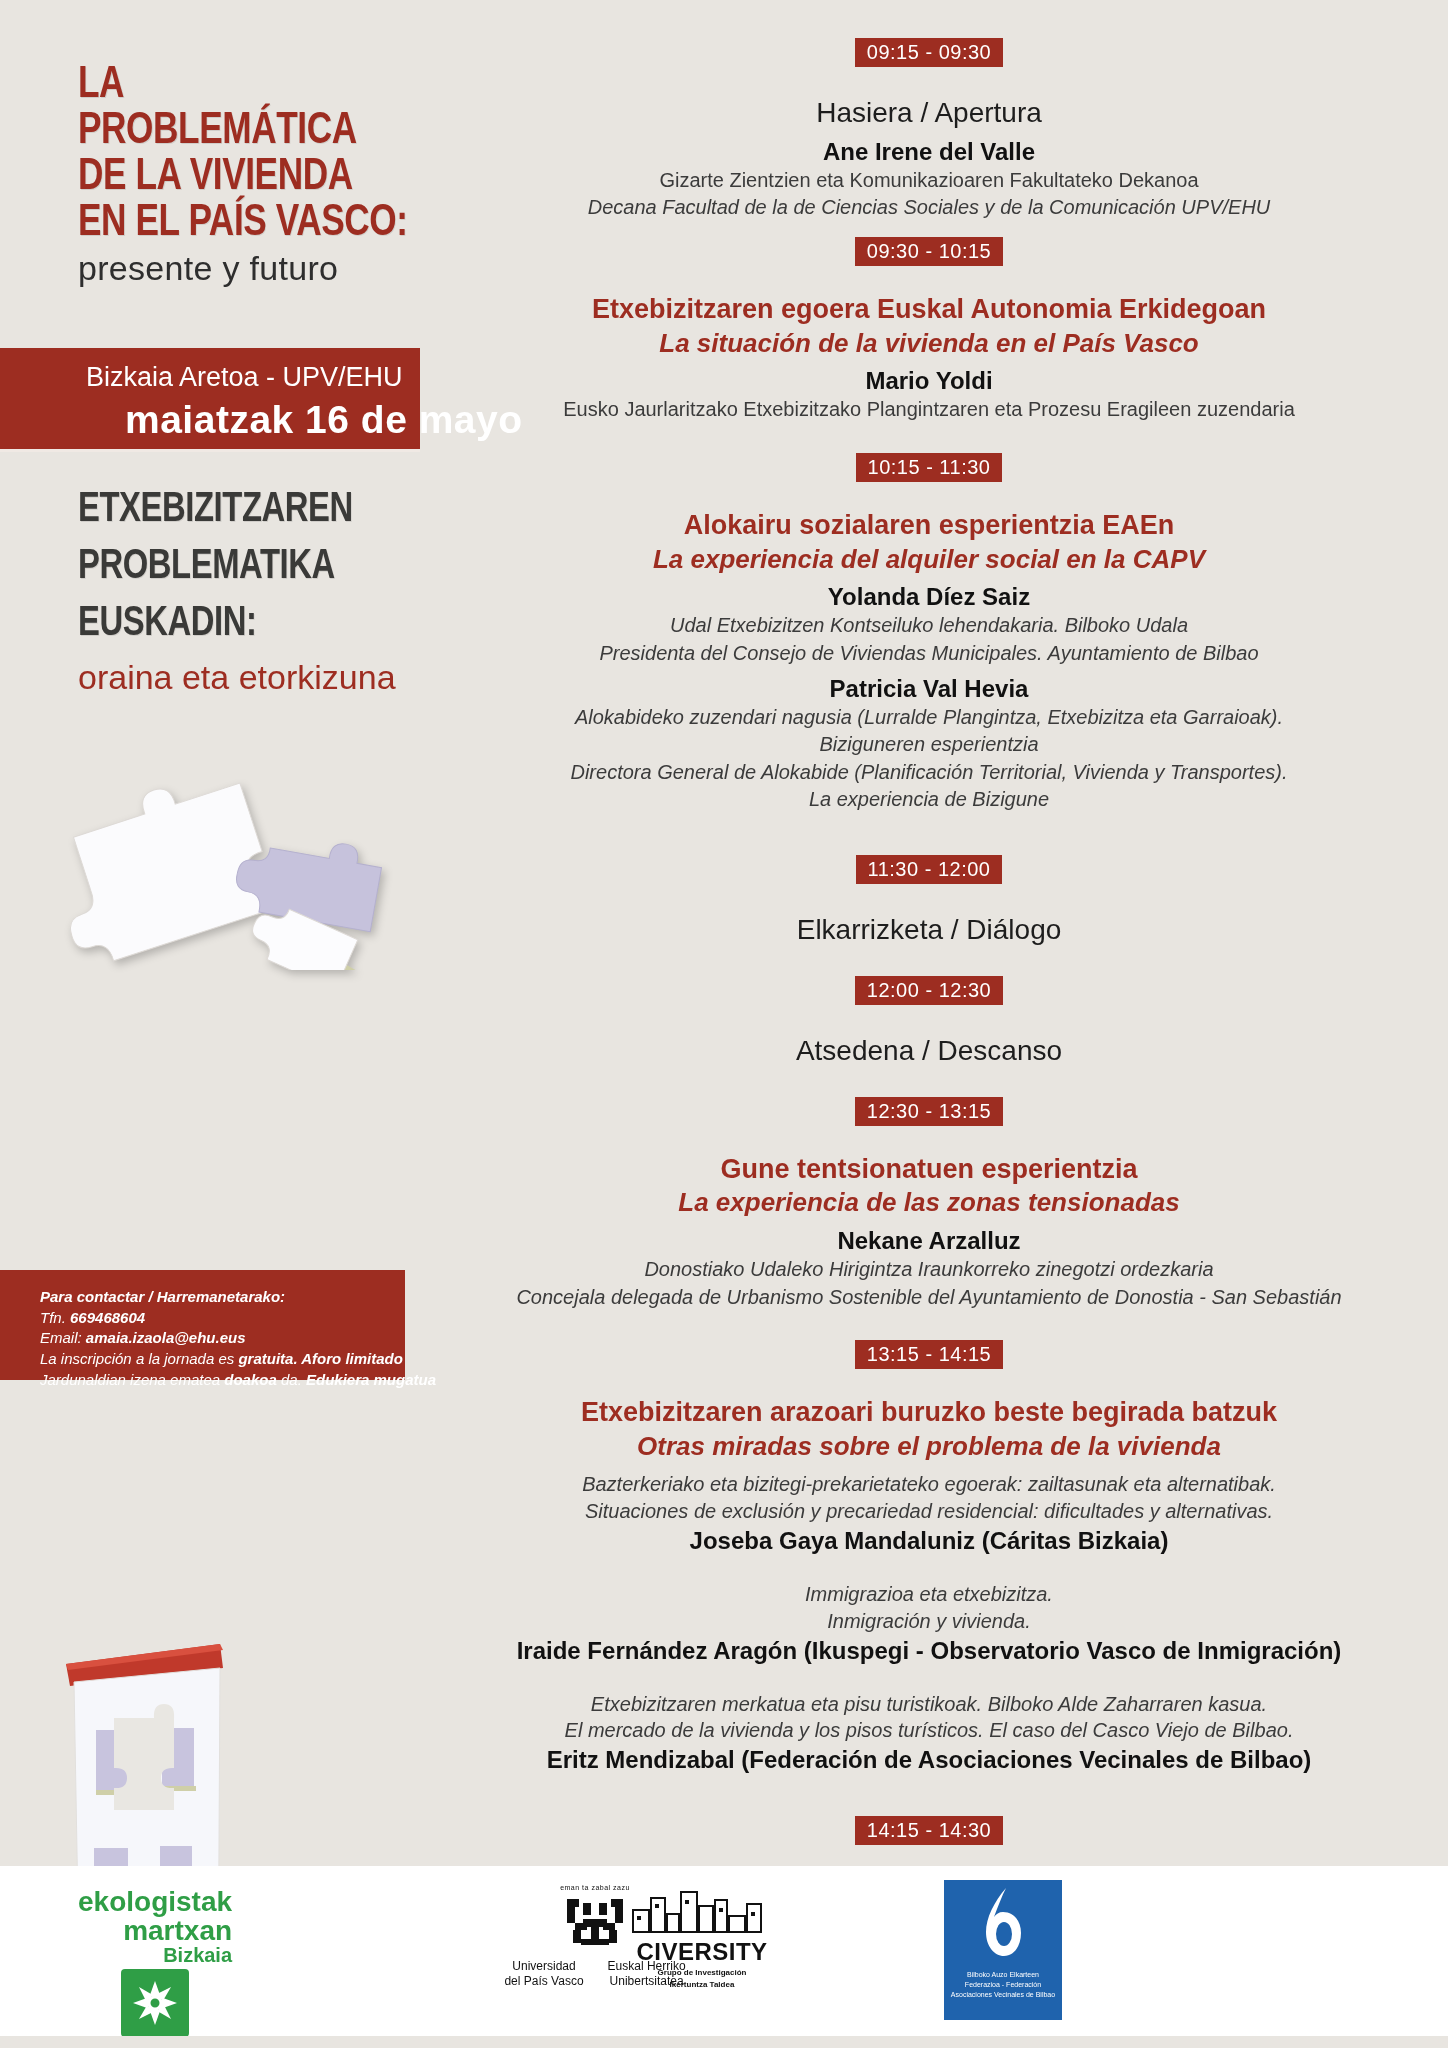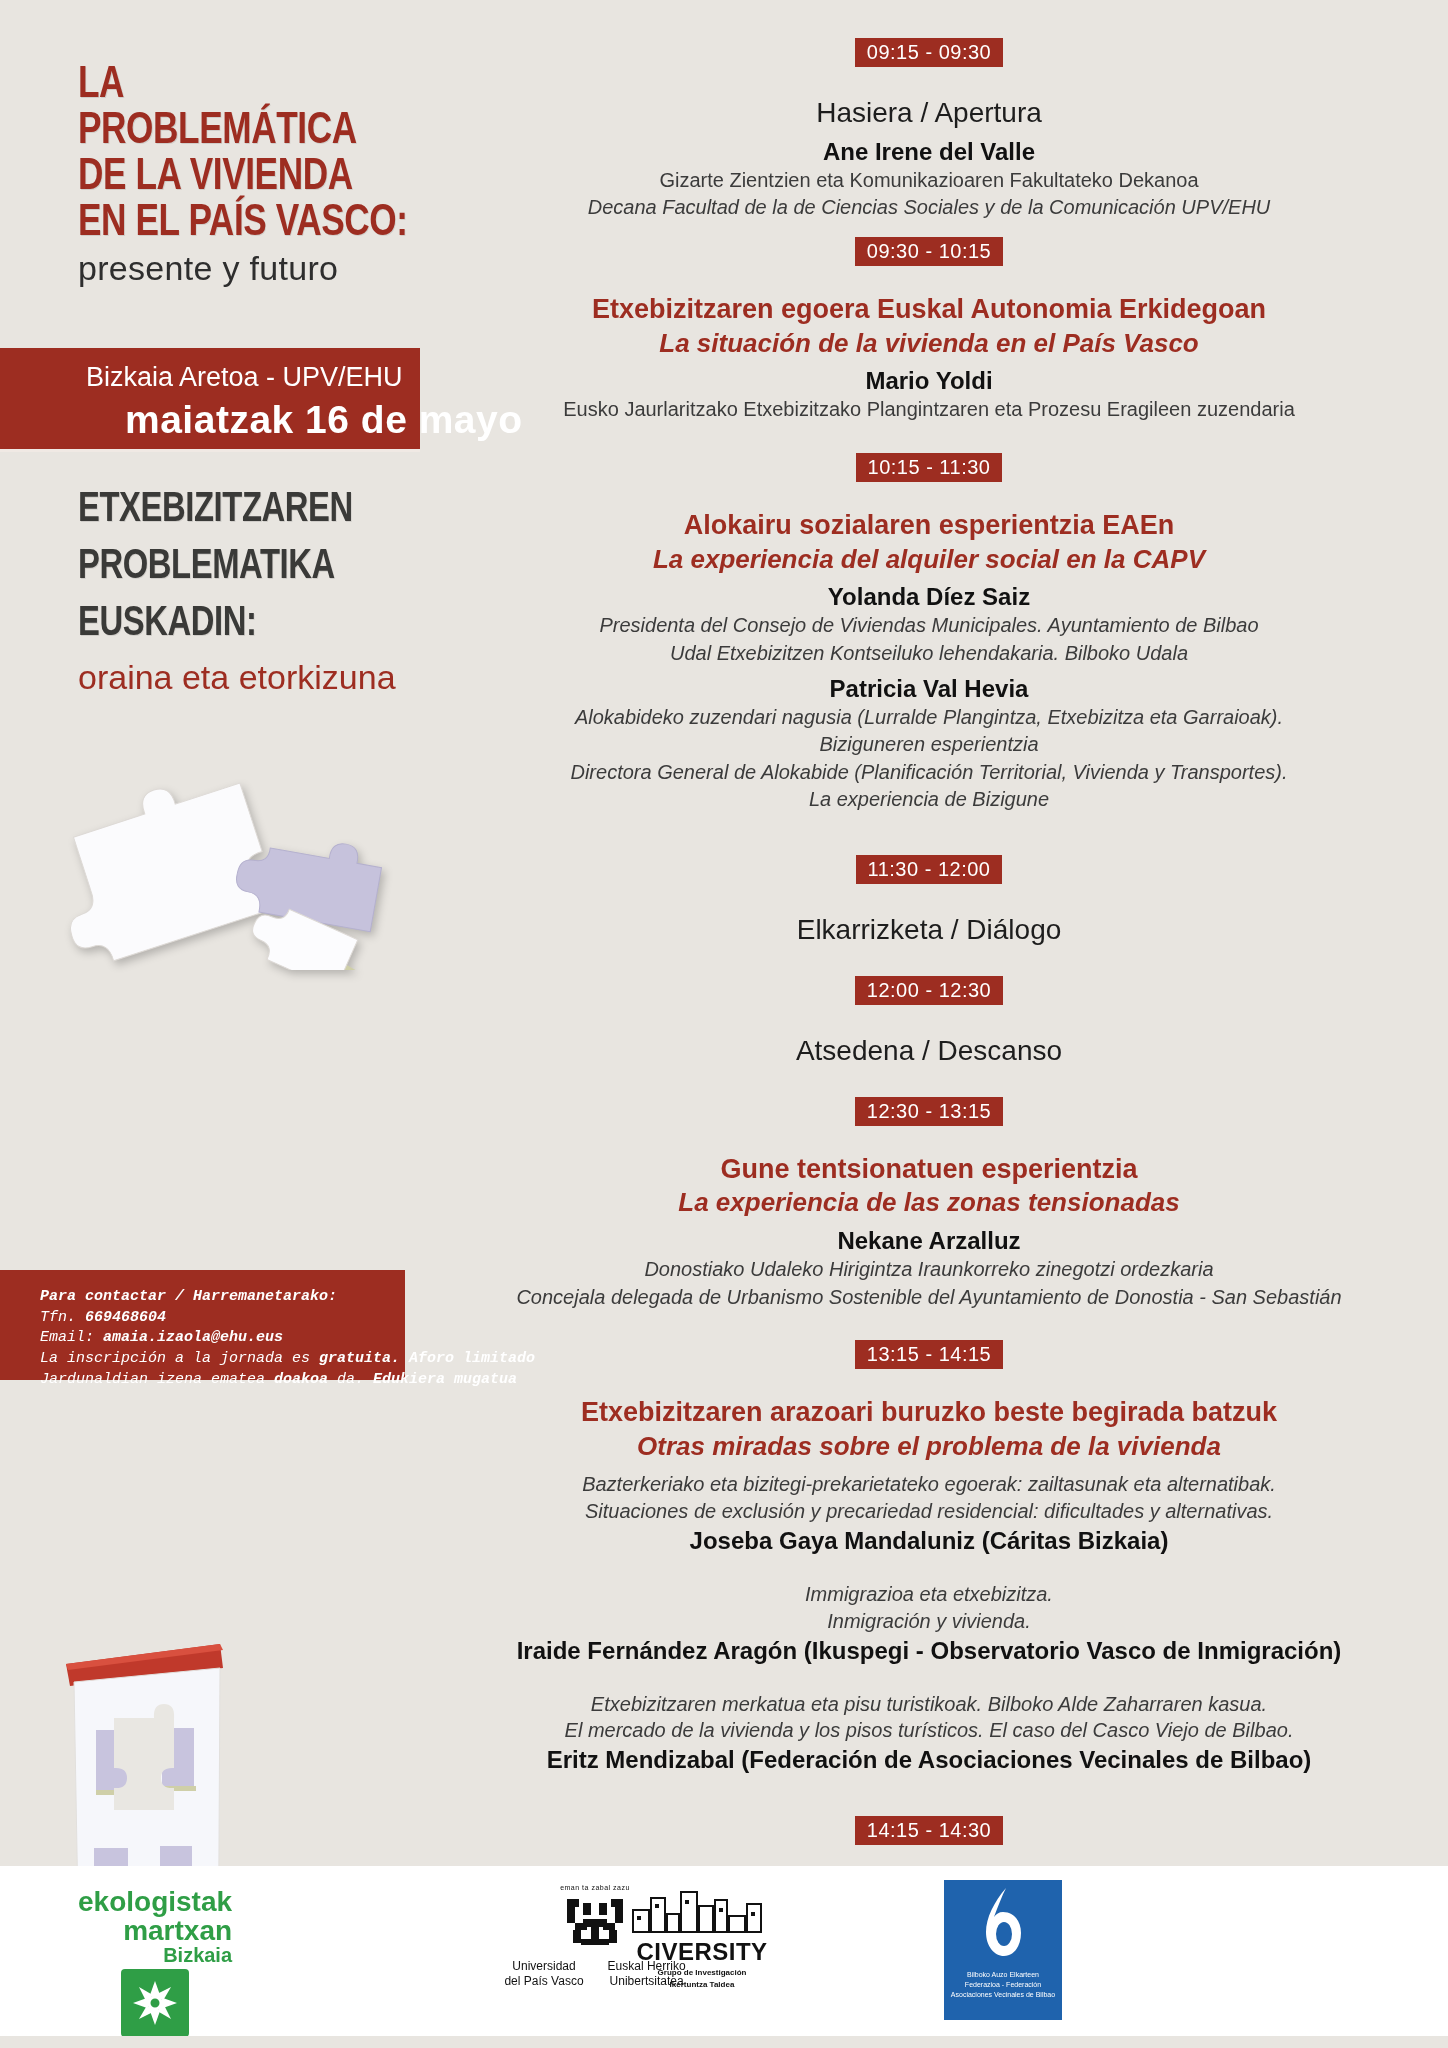--- a/index.html
+++ b/index.html
@@ -56,21 +56,21 @@
   }
   .title-eu .sub{
     font-size:34px;color:#9d2d21;font-weight:400;white-space:nowrap;margin-top:4px;
   }
 
   
   .contact-box{
     position:absolute;left:0;top:1270px;width:405px;height:110px;
     background:#9d2d21;color:#fff;box-sizing:border-box;padding:17px 0 0 40px;
   }
-  .contact-box div{font-size:15px;line-height:1.38;font-style:italic;white-space:nowrap;font-family:Liberation Mono, monospace;}
+  .contact-box div{font-size:15px;line-height:1.38;font-style:italic;white-space:nowrap;}
   .contact-box .b{font-weight:bold;font-style:italic;}
 
   
   .puz{position:absolute;filter:drop-shadow(3px 4px 4px rgba(0,0,0,0.22));}
 
   
   .house{position:absolute;left:60px;top:1620px;width:310px;height:420px;}
 
   
   .program{
@@ -226,22 +226,22 @@
       <div class="role">Eusko Jaurlaritzako Etxebizitzako Plangintzaren eta Prozesu Eragileen zuzendaria</div>
     </div>
 
     <div class="gap-md"></div>
 
     <div class="blk">
       <span class="timechip">10:15 - 11:30</span>
       <div class="sess-title">Alokairu sozialaren esperientzia EAEn</div>
       <div class="sess-title es">La experiencia del alquiler social en la CAPV</div>
       <div class="speaker">Yolanda Díez Saiz</div>
+      <div class="role it">Udal Etxebizitzen Kontseiluko lehendakaria. Bilboko Udala</div>
       <div class="role it">Presidenta del Consejo de Viviendas Municipales. Ayuntamiento de Bilbao</div>
-      <div class="role it">Udal Etxebizitzen Kontseiluko lehendakaria. Bilboko Udala</div>
       <div class="speaker">Patricia Val Hevia</div>
       <div class="role it">Alokabideko zuzendari nagusia (Lurralde Plangintza, Etxebizitza eta Garraioak).</div>
       <div class="role it">Biziguneren esperientzia</div>
       <div class="role it">Directora General de Alokabide (Planificación Territorial, Vivienda y Transportes).</div>
       <div class="role it">La experiencia de Bizigune</div>
     </div>
 
     <div class="gap-lg"></div>
 
     <div class="blk">

